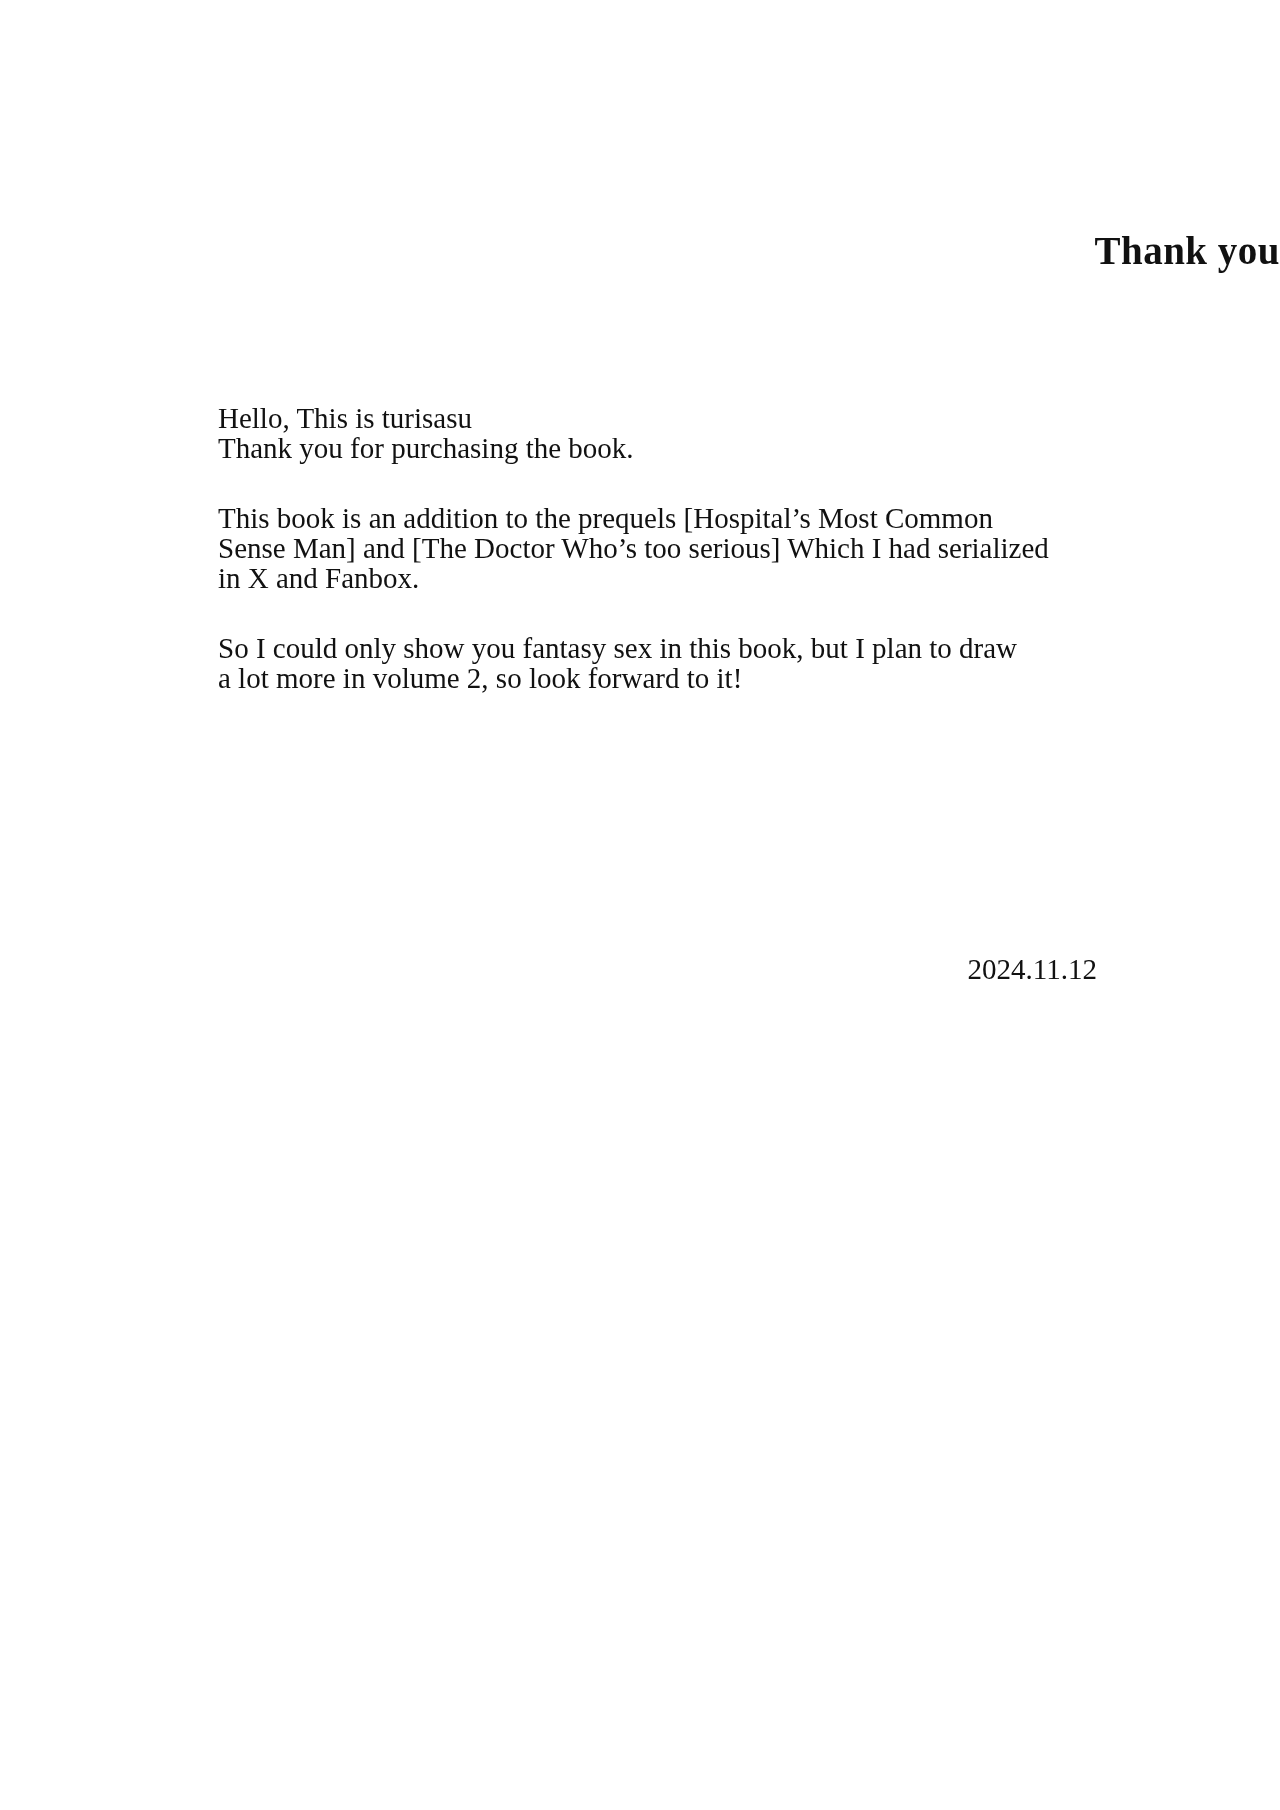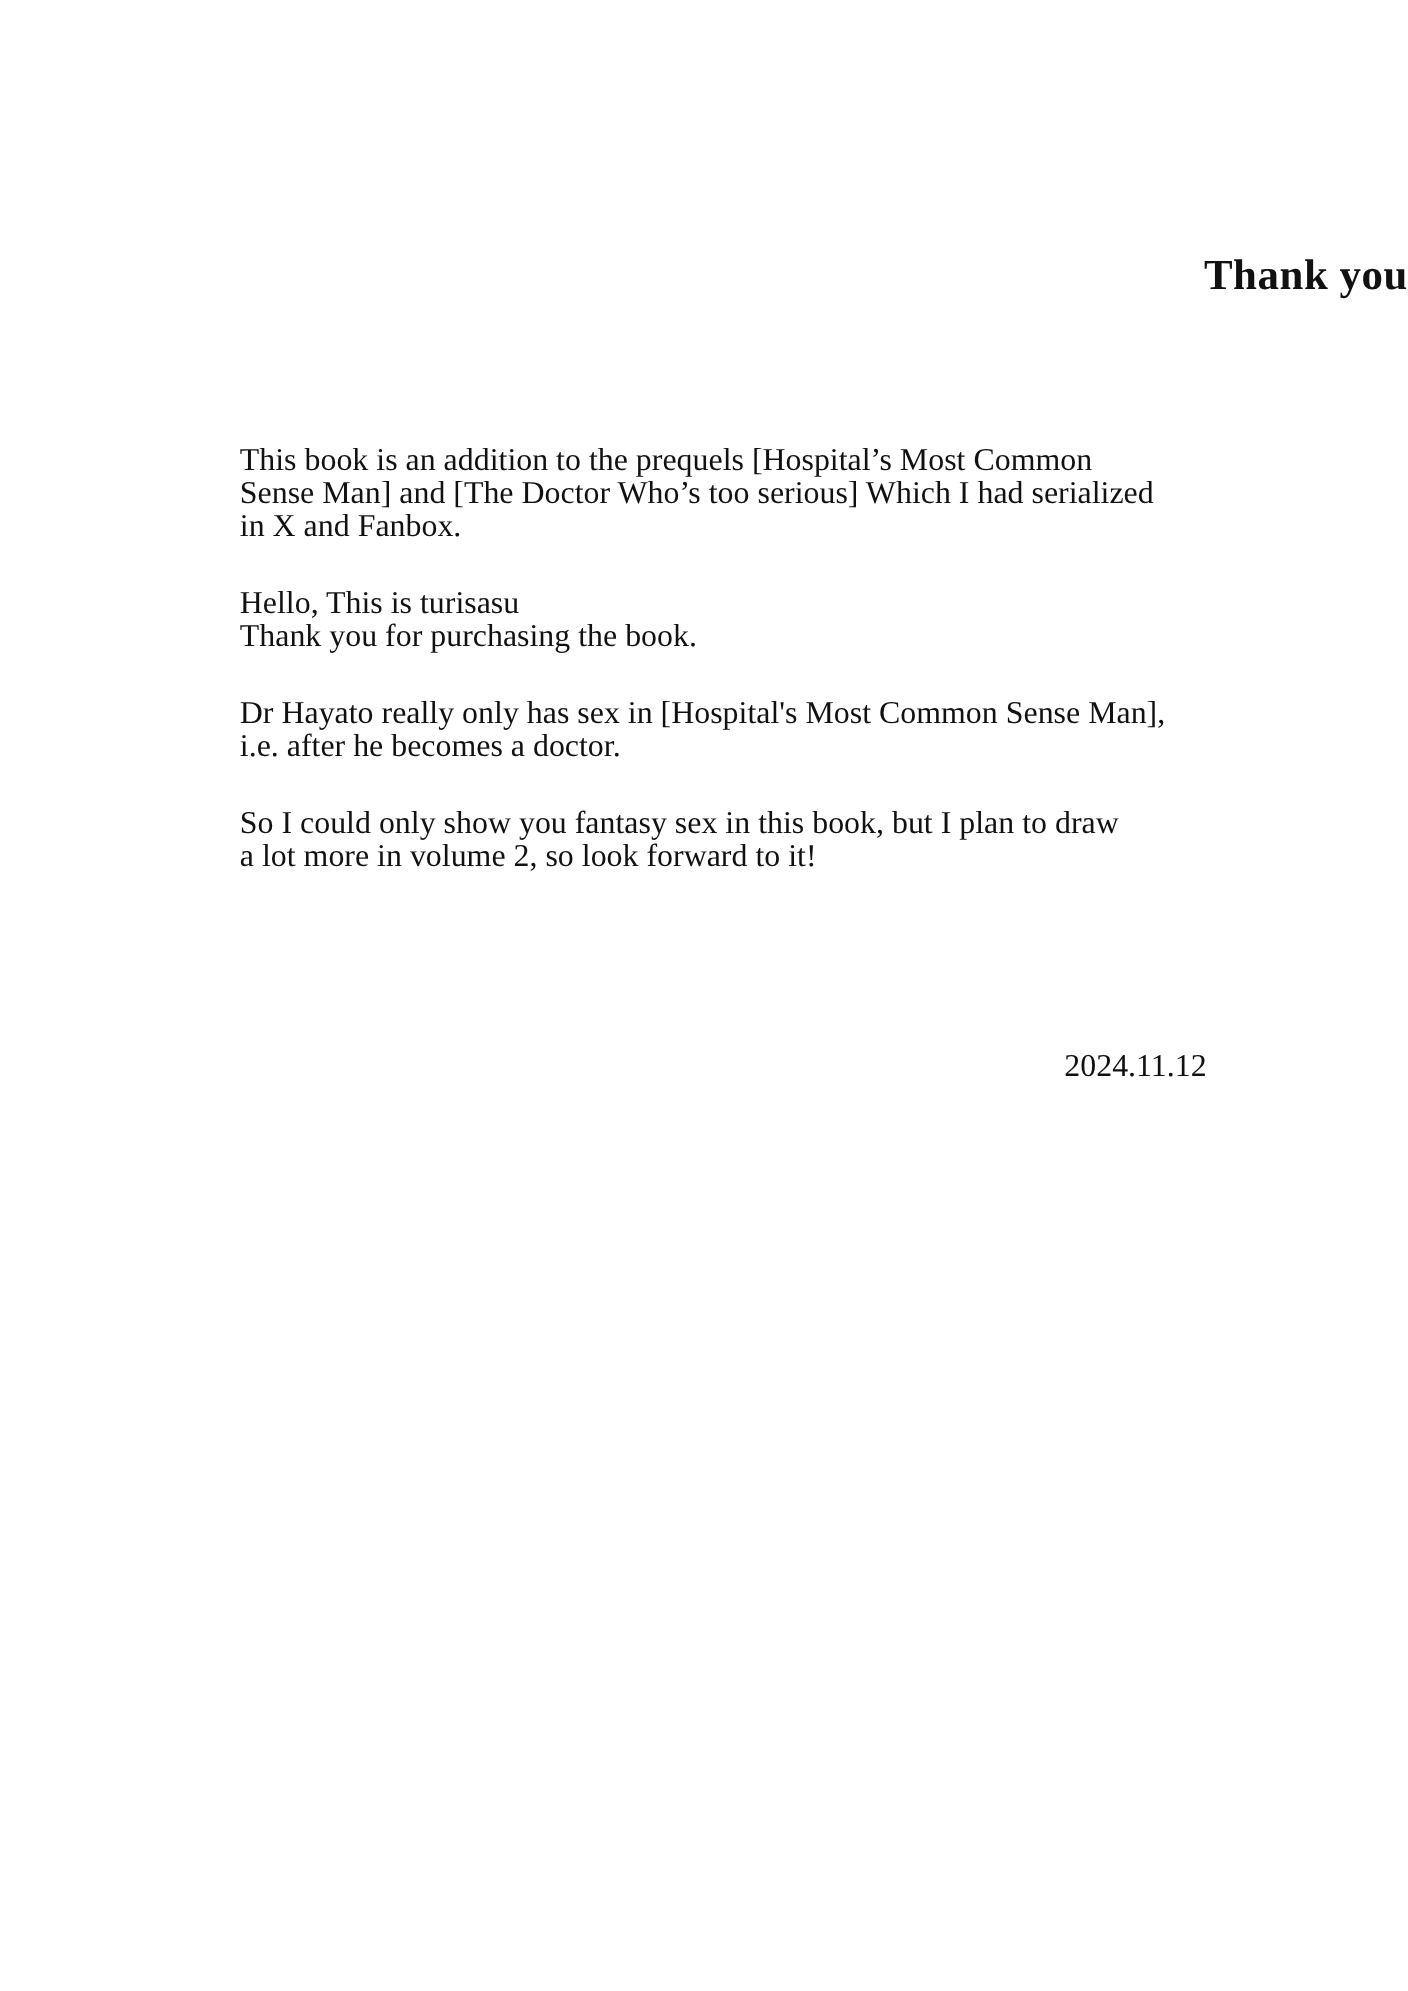--- a/index.html
+++ b/index.html
@@ -54,26 +54,24 @@
   }
 </style>
 </head>
 <body>
 
 <div class="page">
 
   <h1 class="page-title">Thank you</h1>
 
   <div class="body-text">
+    <p class="para">Hello, This is turisasu
+Thank you for purchasing the book.</p>
     <p class="para">This book is an addition to the prequels [Hospital’s Most Common
 Sense Man] and [The Doctor Who’s too serious] Which I had serialized
 in X and Fanbox.</p>
-    <p class="para">Hello, This is turisasu
-Thank you for purchasing the book.</p>
-    <p class="para">Dr Hayato really only has sex in [Hospital's Most Common Sense Man],
-i.e. after he becomes a doctor.</p>
     <p class="para">So I could only show you fantasy sex in this book, but I plan to draw
 a lot more in volume 2, so look forward to it!</p>
   </div>
 
   <div class="date-stamp">2024.11.12</div>
 
 </div>
 
 </body></html>

